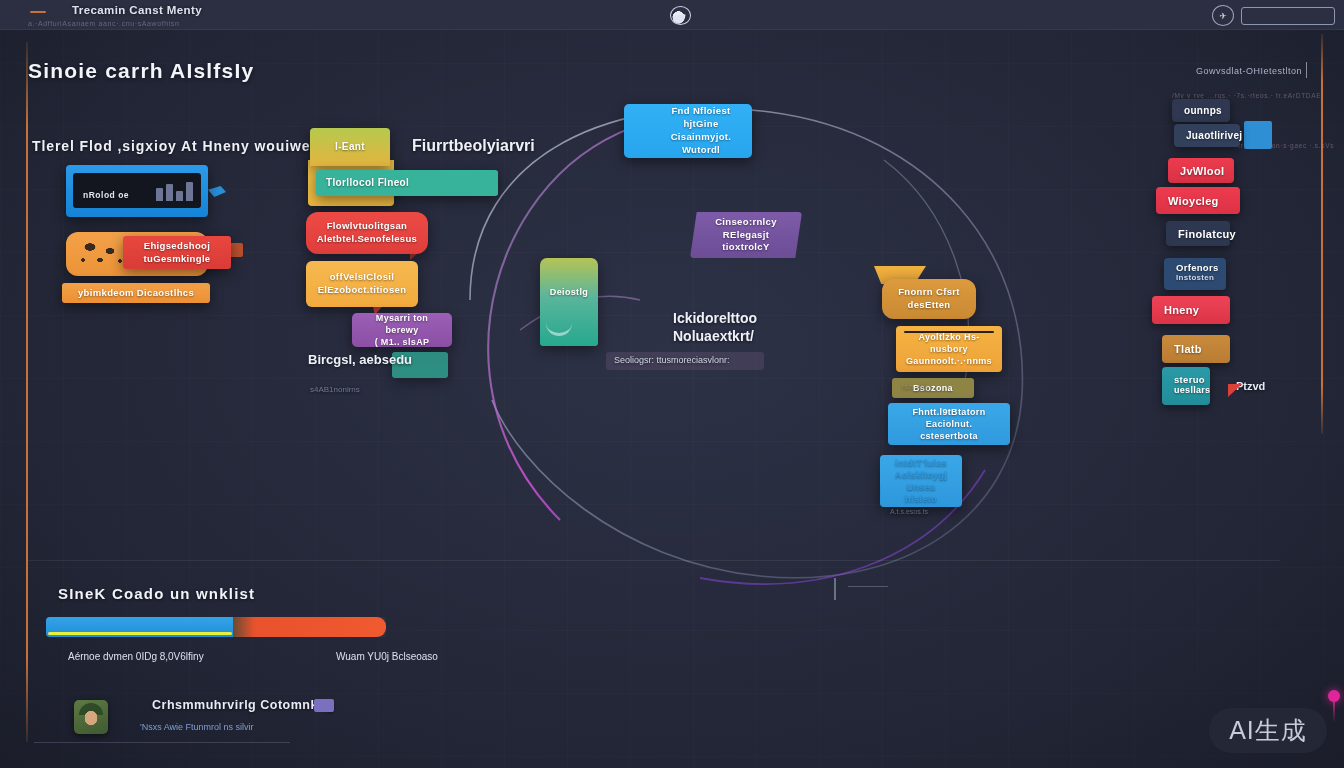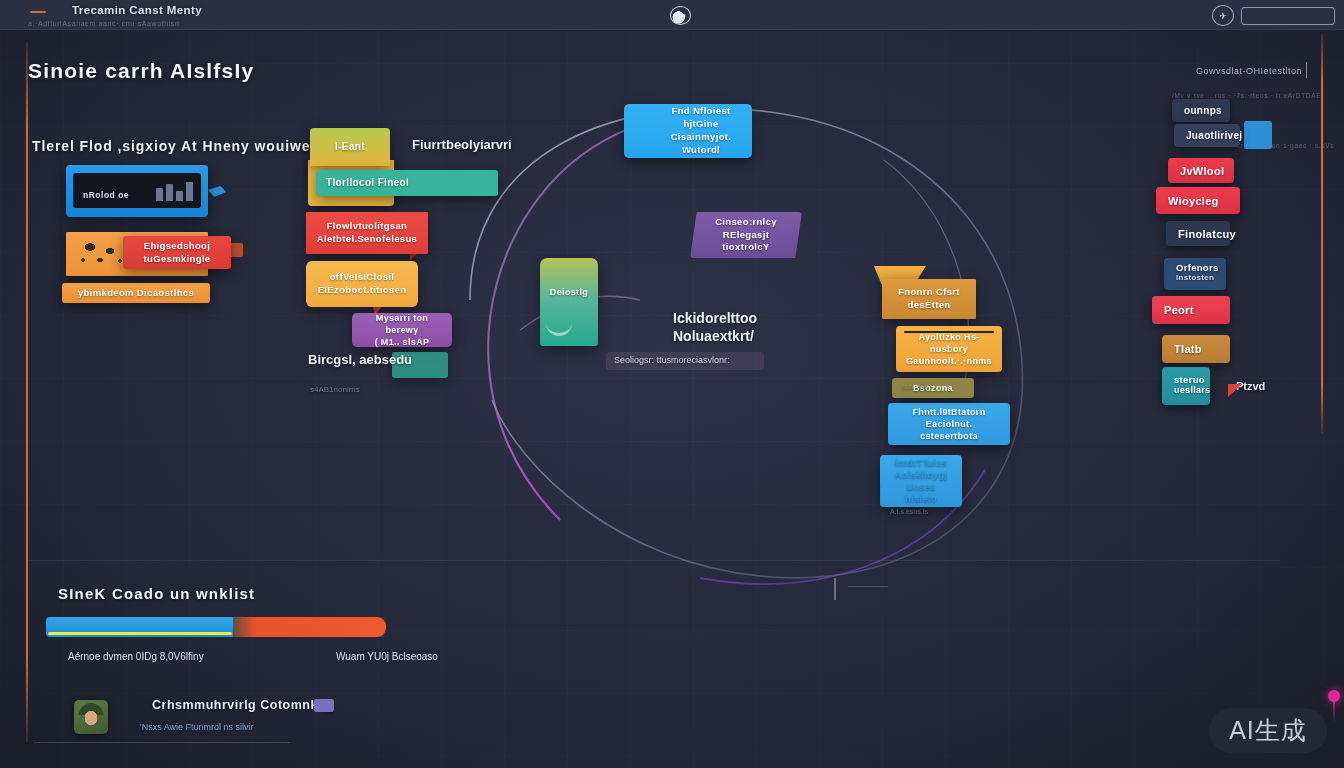--- a/index.html
+++ b/index.html
@@ -98,21 +98,21 @@
     position:absolute; left:1306px; top:62px; width:1px; height:16px;
     background:rgba(220,225,240,.55); z-index:20;
   }
   .ghost-line{
     position:absolute; font-size:6.5px; letter-spacing:.7px;
     color:rgba(185,150,175,.45); white-space:nowrap; z-index:18;
   }
 
   
   .card{
-    position:absolute; border-radius:1px; z-index:22;
+    position:absolute; border-radius:12px; z-index:22;
     box-shadow:0 4px 13px rgba(0,0,0,.45);
     padding:7px 10px;
     font-size:10.5px; font-weight:bold; letter-spacing:.35px;
     color:#ffffff; line-height:1.35;
     text-shadow:0 1px 2px rgba(0,0,0,.45);
     display:flex; flex-direction:column; justify-content:center;
     overflow:hidden;
   }
   .card .l2{ font-weight:bold; }
   .ribbon{ border-radius:3px; }
@@ -525,21 +525,21 @@
   <div>Ehigsedshooj</div>
   <div class="l2">tuGesmkingle</div>
 </div>
 <div class="card c-orange-strip">ybimkdeom Dicaostlhcs</div>
 
 <div class="card c-yellow-band"></div>
 <div class="card c-lime">I-Eant</div>
 <div class="card ribbon c-teal-ribbon">
     <span>Tlorllocol Flneol</span>
   </div>
-<div class="txt-free" style="left:412px; top:137px; font-size:13px; font-weight:bold; color:#eef1f8;">Fiurrtbeolyiarvri</div>
+<div class="txt-free" style="left:412px; top:137px; font-size:16px; font-weight:bold; color:#eef1f8;">Fiurrtbeolyiarvri</div>
 
 <div class="card c-red2">
   <span>Flowlvtuolitgsan</span>
   <span>Aletbtel.Senofelesus</span>
 </div>
 <div class="c-red2-tip"></div>
 
 <div class="card c-orange3">
   <span>offVelsIClosil</span>
   <span>ElEzoboct.titiosen</span>
@@ -597,21 +597,21 @@
 <div class="badge b1">ounnps</div>
 <div class="badge b2">Juaotlirivej</div>
 <div class="b-blue-sq"></div>
 <div class="badge b3">JvWlooI</div>
 <div class="badge b4">Wioycleg</div>
 <div class="badge b5">Finolatcuy</div>
 <div class="badge b6">
   <span>Orfenors</span>
   <span class="s">Instosten</span>
 </div>
-<div class="badge b7">Peort</div>
+<div class="badge b7">Hneny</div>
 <div class="badge b8">Tlatb</div>
 <div class="badge b9">
   <span>steruo</span>
   <span class="s">uesllars</span>
 </div>
 <div class="b-arrow"></div>
 <div class="txt-free t-right-pval">Ptzvd</div>
 
 <div class="divider"></div>
 <div class="tick-mark"></div>

